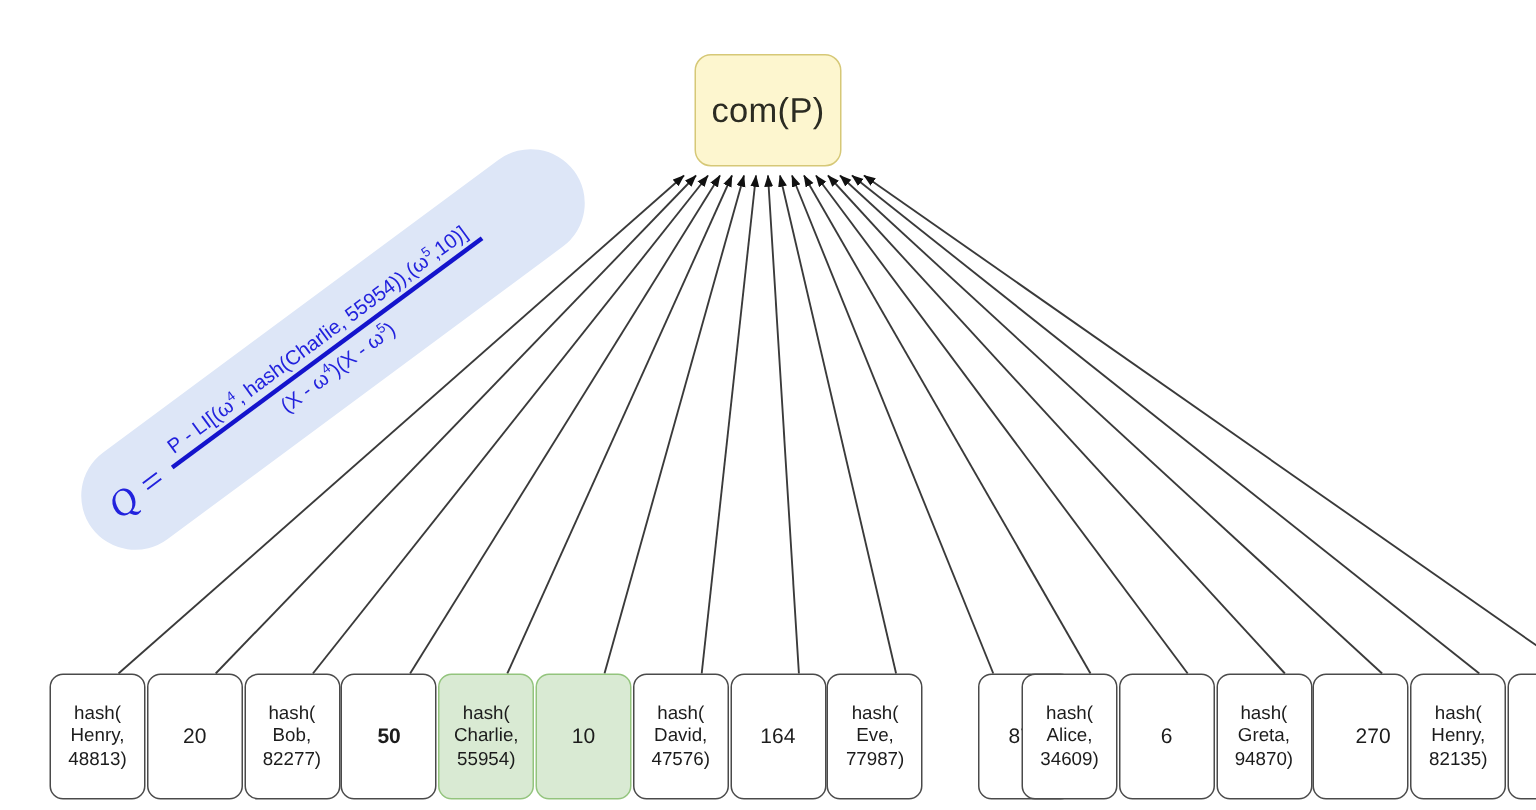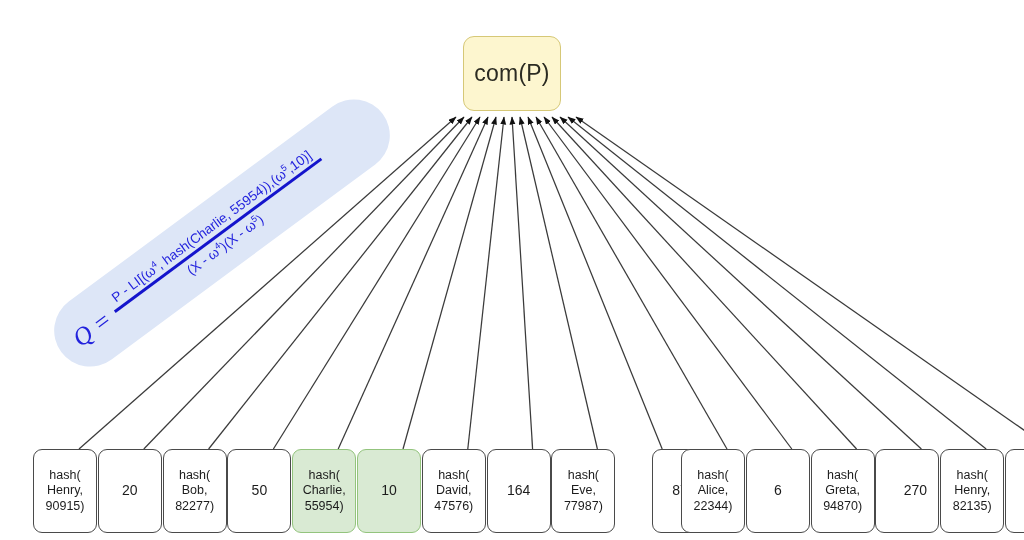--- a/index.html
+++ b/index.html
@@ -166,31 +166,31 @@
   </svg>
 
   <div id="commit-node">
     <span class="label">com(P)</span>
   </div>
 
   <div id="leaf-layer">
       <div class="leaf" style="left: 33px;">
         <span class="ln">hash(</span>
         <span class="ln">Henry,</span>
-        <span class="ln">90915)</span>
+        <span class="ln">48813)</span>
       </div>
       <div class="leaf single" style="left: 97.8px; justify-content: center;">
         <span class="ln">20</span>
       </div>
       <div class="leaf" style="left: 162.6px;">
         <span class="ln">hash(</span>
         <span class="ln">Bob,</span>
         <span class="ln">82277)</span>
       </div>
-      <div class="leaf single" style="left: 227.4px;">
+      <div class="leaf single" style="left: 227.4px; font-weight: bold;">
         <span class="ln">50</span>
       </div>
       <div class="leaf hl" style="left: 292.2px;">
         <span class="ln">hash(</span>
         <span class="ln">Charlie,</span>
         <span class="ln">55954)</span>
       </div>
       <div class="leaf hl single" style="left: 357px;">
         <span class="ln">10</span>
       </div>
@@ -206,21 +206,21 @@
         <span class="ln">hash(</span>
         <span class="ln">Eve,</span>
         <span class="ln">77987)</span>
       </div>
       <div class="leaf single" style="left: 652px;">
         <span class="ln">870</span>
       </div>
       <div class="leaf" style="left: 681px;">
         <span class="ln">hash(</span>
         <span class="ln">Alice,</span>
-        <span class="ln">22344)</span>
+        <span class="ln">34609)</span>
       </div>
       <div class="leaf single" style="left: 745.8px;">
         <span class="ln">6</span>
       </div>
       <div class="leaf" style="left: 810.6px;">
         <span class="ln">hash(</span>
         <span class="ln">Greta,</span>
         <span class="ln">94870)</span>
       </div>
       <div class="leaf single" style="left: 875.4px; padding-left: 16px;">

